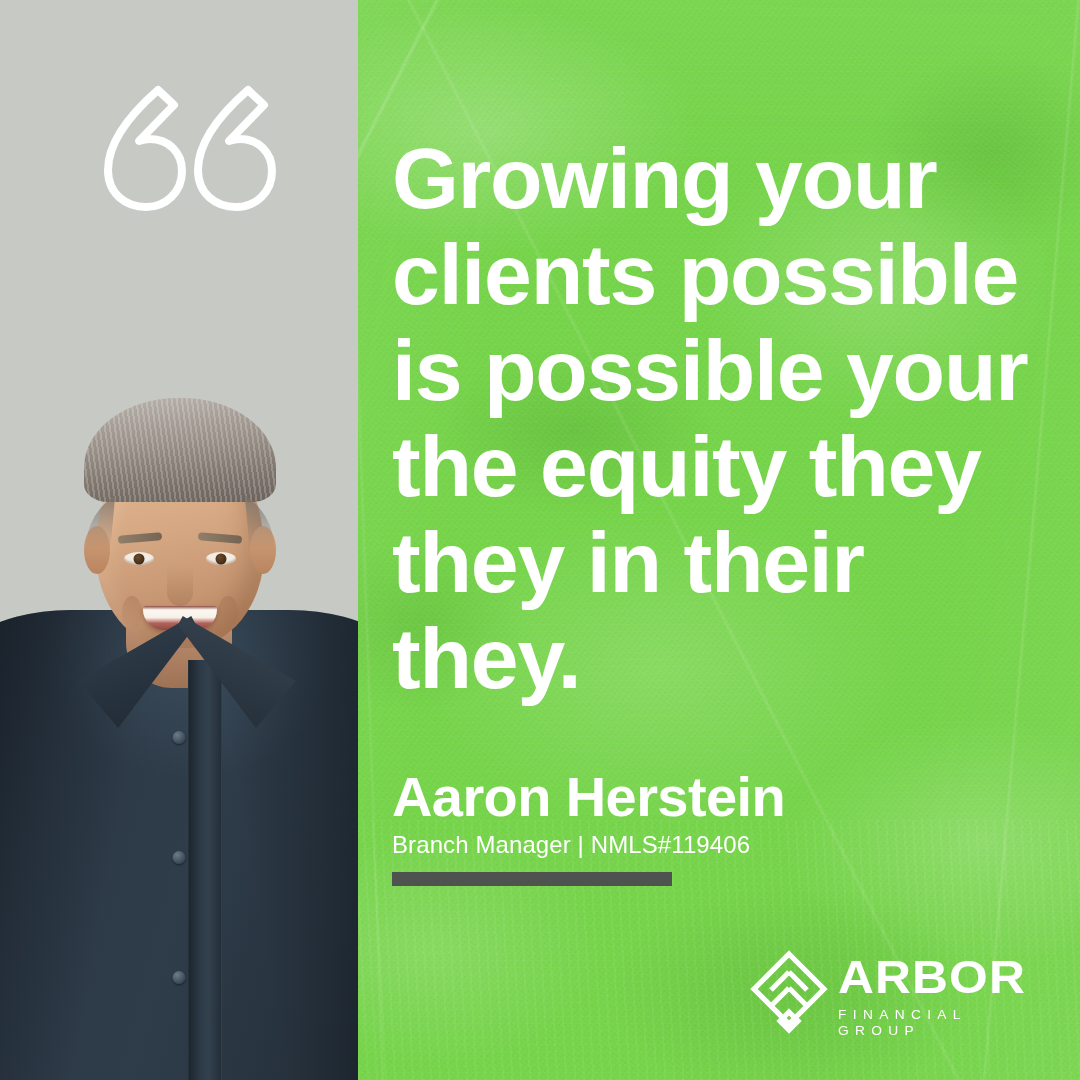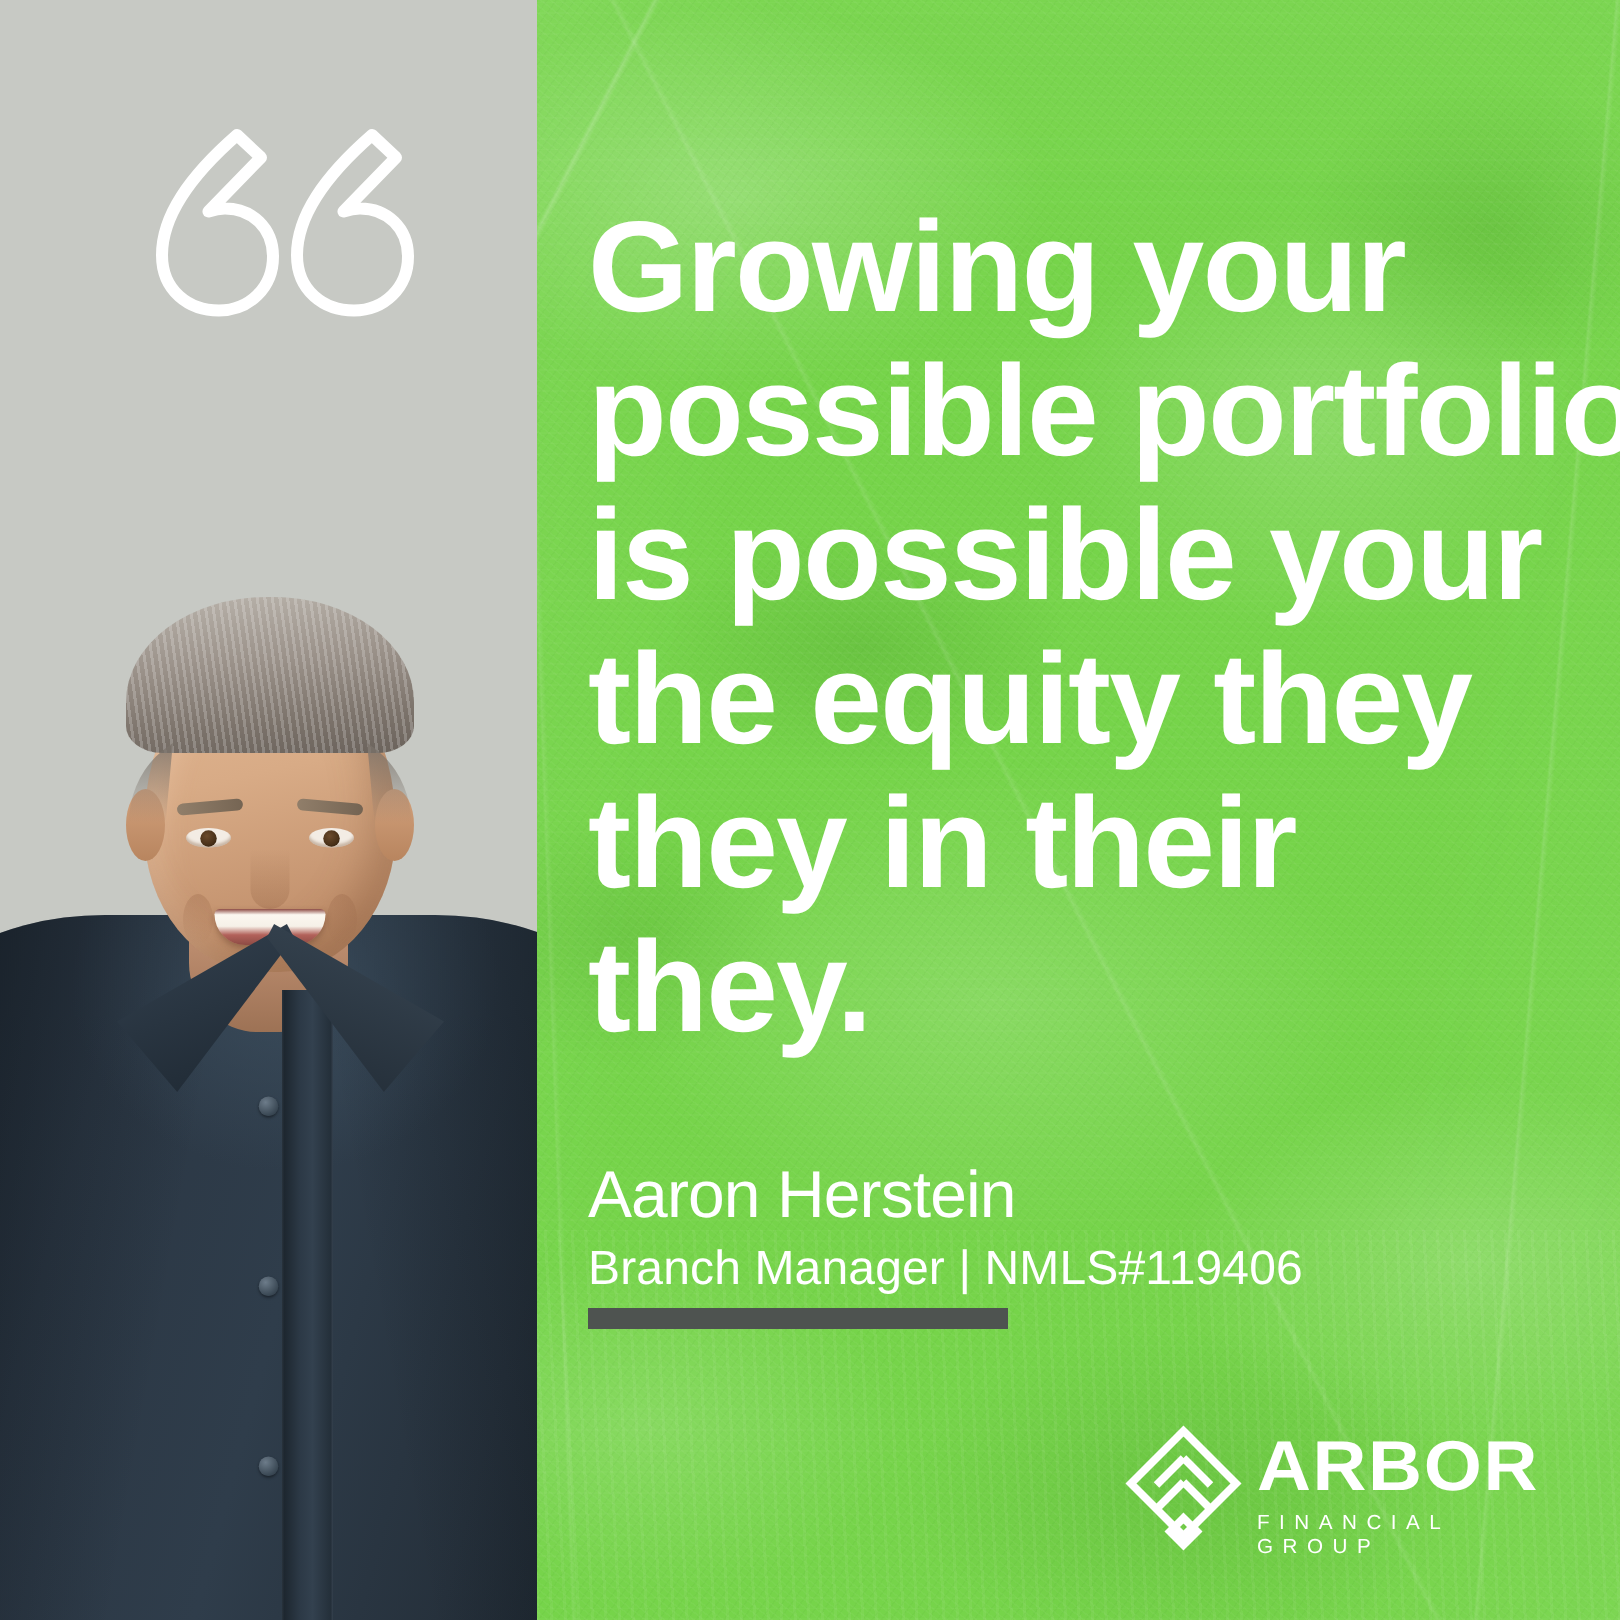--- a/index.html
+++ b/index.html
@@ -188,26 +188,26 @@
     font-size:86px;
     line-height:96px;
     font-weight:bold;
     letter-spacing:-1.2px;
   }
   .headline .ln{display:block;white-space:nowrap;}
 
   .person-name{
     position:absolute;top:772px;left:0;
     color:#ffffff;
-    font-size:44px;line-height:50px;font-weight:normal;letter-spacing:-.6px;
+    font-size:56px;line-height:50px;font-weight:bold;letter-spacing:-.6px;
   }
   .person-title{
     position:absolute;top:826px;left:0;
     color:#ffffff;
-    font-size:32px;line-height:38px;font-weight:normal;letter-spacing:.1px;
+    font-size:24px;line-height:38px;font-weight:normal;letter-spacing:.1px;
   }
   .rule{
     position:absolute;top:872px;left:0;width:280px;height:14px;
     background:#4e5350;
   }
 
   
   .logo{
     position:absolute;left:750px;top:948px;width:300px;height:92px;z-index:6;
     display:flex;align-items:center;
@@ -272,21 +272,21 @@
     <div class="tex b"></div>
     <div class="tex c"></div>
     <div class="tex d"></div>
     <div class="tex e"></div>
     <div class="tex f"></div>
 
     <div class="content">
 
       <div class="headline">
         <span class="ln">Growing your</span>
-        <span class="ln">possible portfolio</span>
+        <span class="ln">clients possible</span>
         <span class="ln">is possible your</span>
         <span class="ln">the equity they</span>
         <span class="ln">they in their</span>
         <span class="ln">they.</span>
       </div>
 
       <div class="person-name">Aaron Herstein</div>
       <div class="person-title">Branch Manager | NMLS#119406</div>
       <div class="rule"></div>
     </div>

